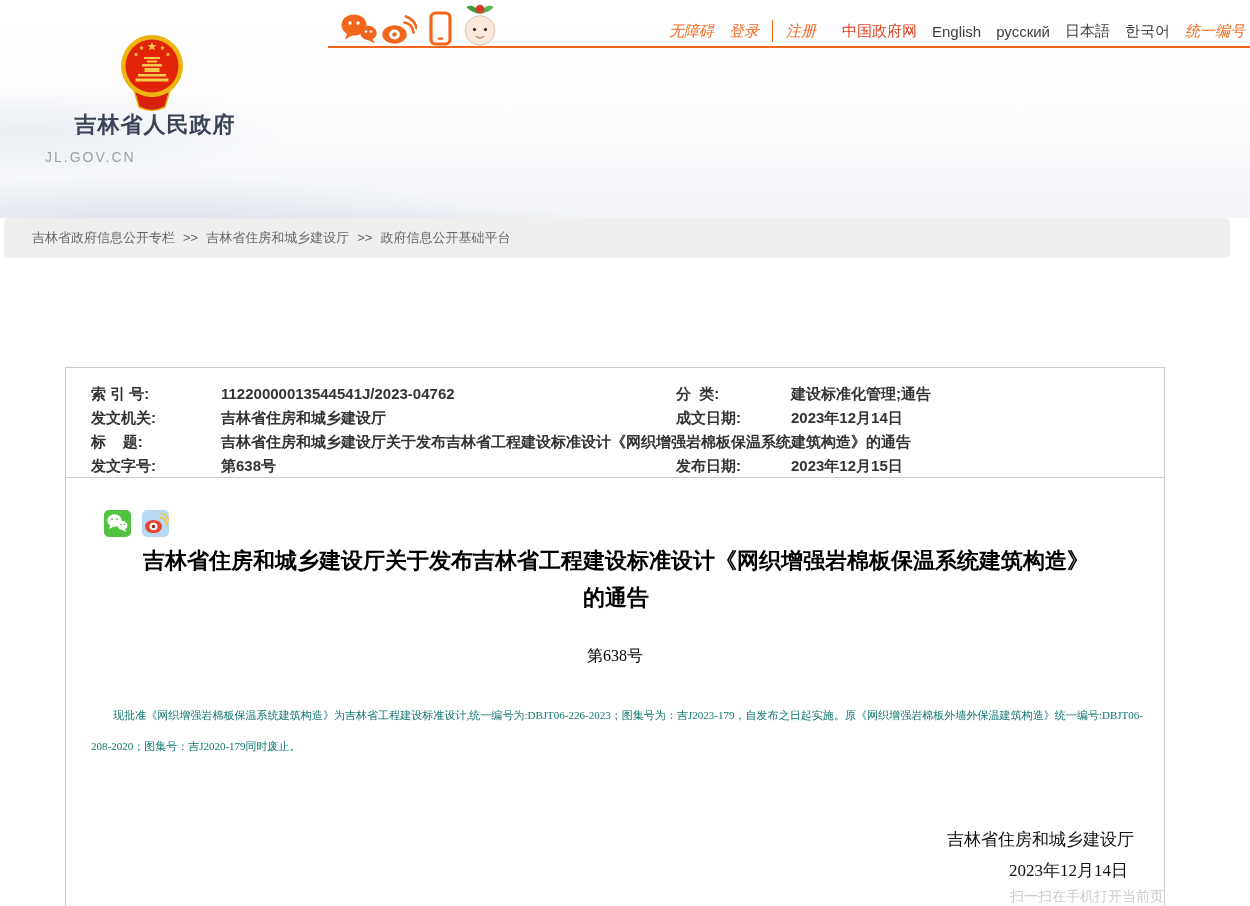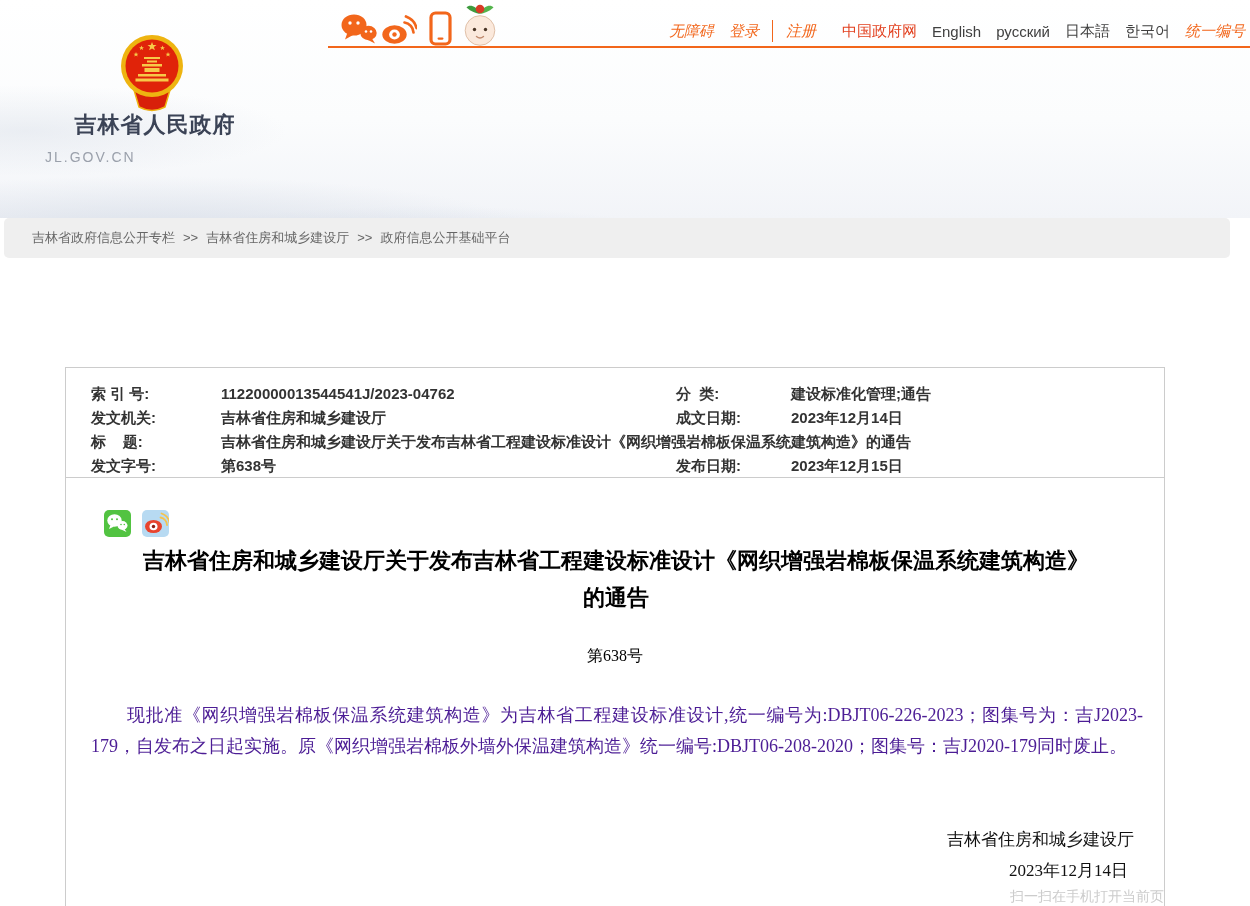--- a/index.html
+++ b/index.html
@@ -85,21 +85,21 @@
     font-size:22px; font-weight:bold; color:#000; line-height:37px;
   }
   .doc-number{
     position:absolute; left:0; top:168px; width:100%; text-align:center;
     font-family:"Liberation Serif","DejaVu Serif",serif;
     font-size:16px; color:#000;
   }
   .doc-body{
     position:absolute; left:25px; top:222px; width:1052px;
     font-family:"Liberation Serif","DejaVu Serif",serif;
-    font-size:18px; color:#4c1d95; line-height:31px; text-indent:2em; text-align:justify;
+    font-size:11px; color:#0f766e; line-height:31px; text-indent:2em; text-align:justify;
   }
   .sig-org{
     position:absolute; right:30px; top:350px;
     font-family:"Liberation Serif","DejaVu Serif",serif; font-size:17px; color:#111;
   }
   .sig-date{
     position:absolute; right:36px; top:381px;
     font-family:"Liberation Serif","DejaVu Serif",serif; font-size:17px; color:#111;
   }
   .scan-hint{

